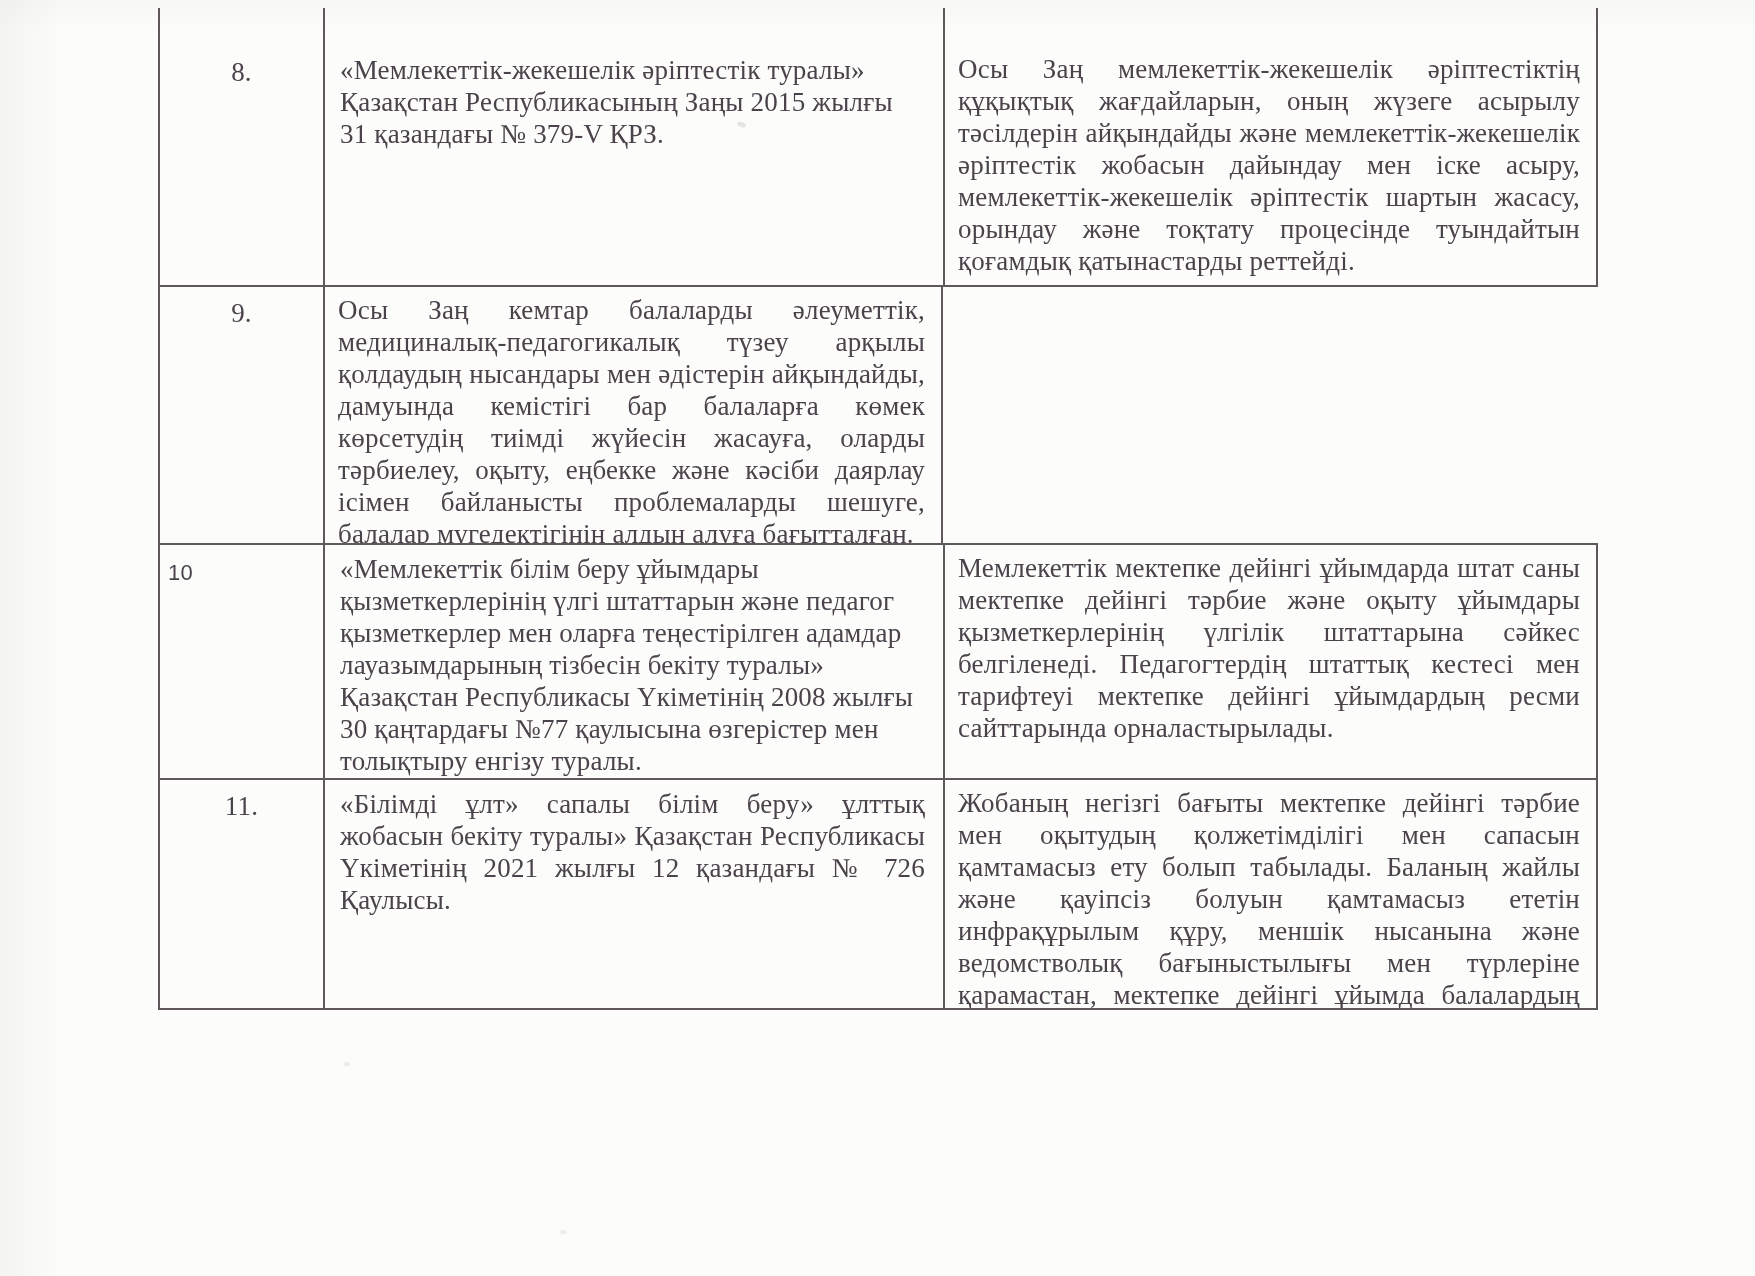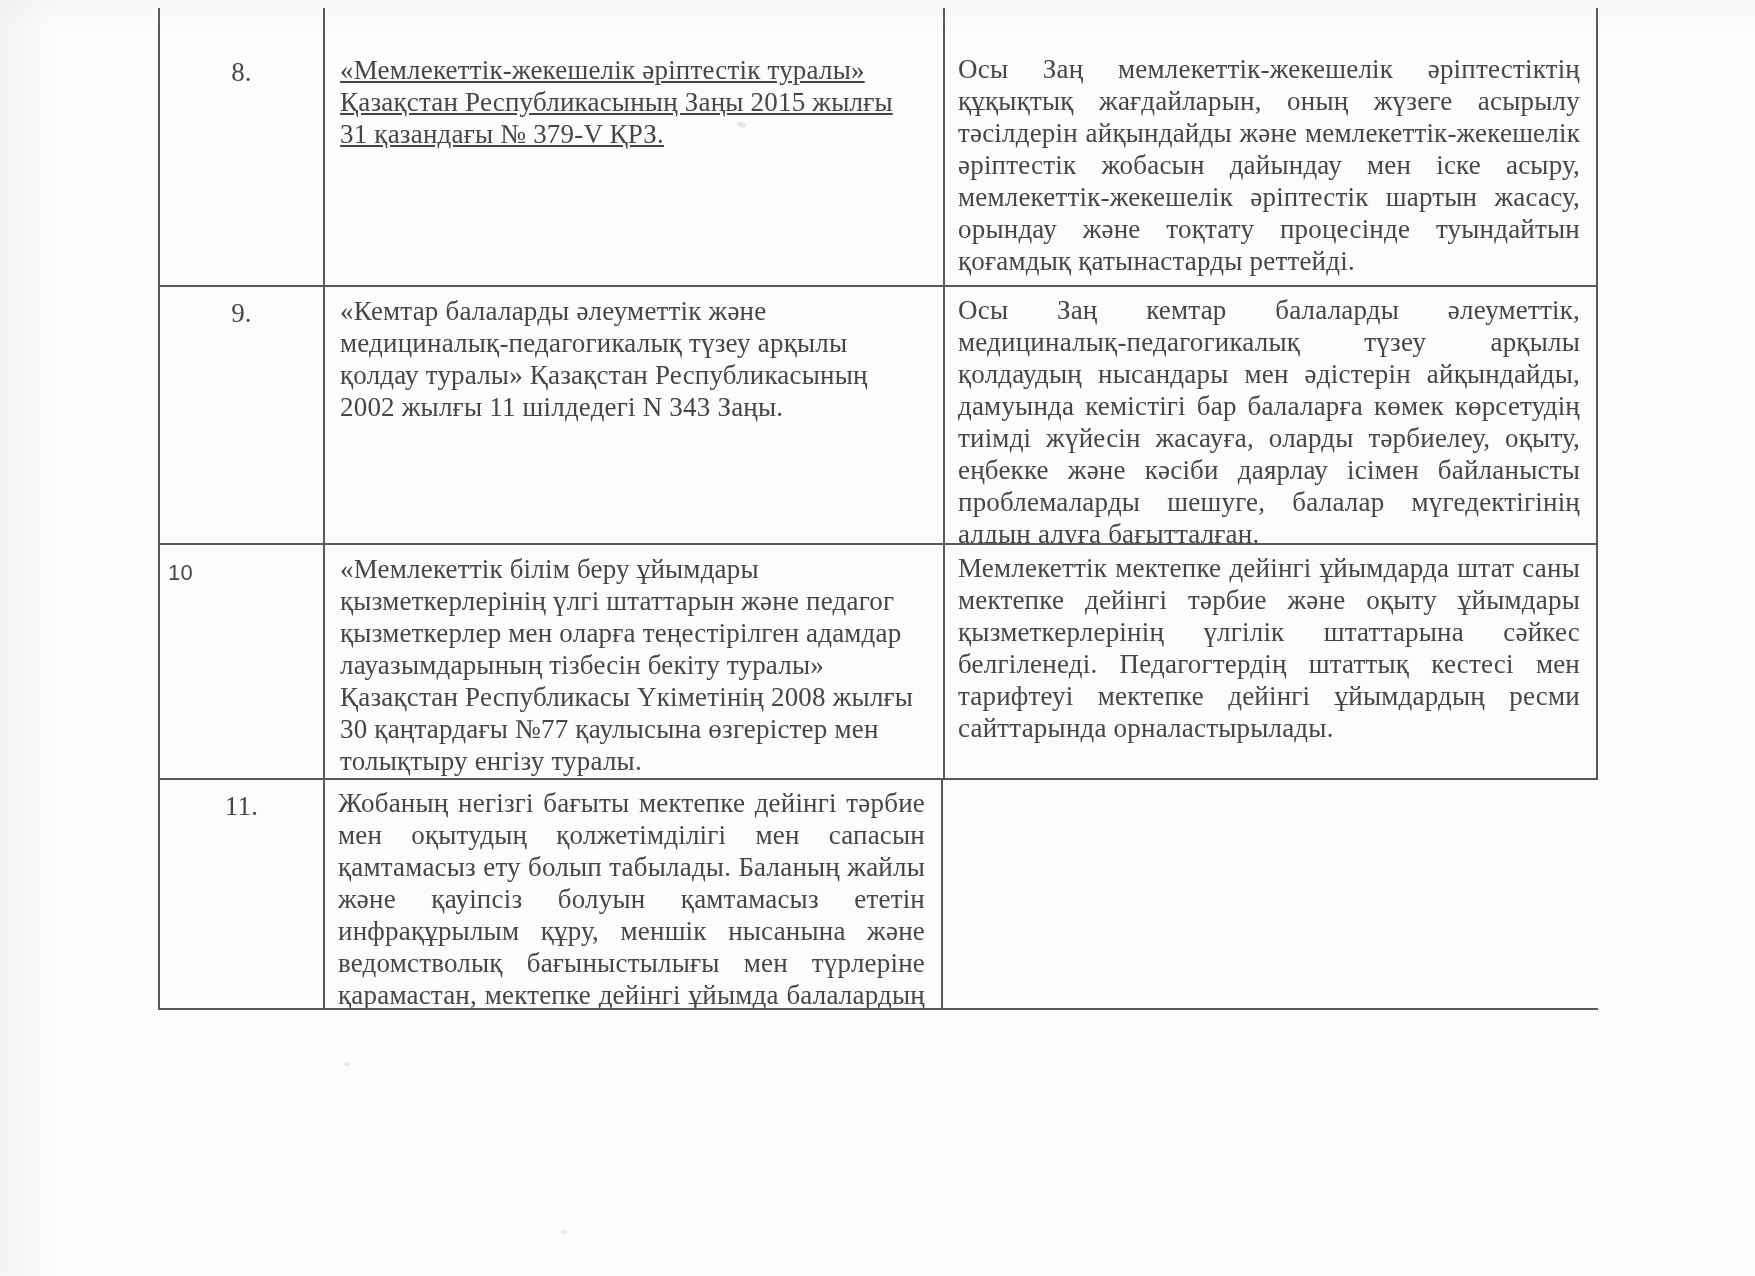--- a/index.html
+++ b/index.html
@@ -66,21 +66,21 @@
   .row-11 .title-cell {
     text-align: justify;
     text-align-last: justify;
   }
   .desc-cell {
     padding: 7px 16px 1px 13px;
     text-align: justify;
   }
   
   .row-8 .num-cell   { padding-top: 48px; }
-  .row-8 .title-cell { padding-top: 46px; text-decoration: underline; }
+  .row-8 .title-cell { padding-top: 46px; }
   .row-8 .desc-cell  { padding-top: 45px; }
   .speck {
     position: absolute;
     border-radius: 50%;
     background: rgba(120,110,115,0.35);
   }
   .speck.s1 { left: 737px; top: 122px; width: 9px; height: 5px; transform: rotate(18deg); opacity: .45; }
   .speck.s2 { left: 344px; top: 1062px; width: 6px; height: 4px; opacity: .35; }
   .speck.s3 { left: 560px; top: 1230px; width: 7px; height: 4px; opacity: .3; }
 </style>
@@ -92,32 +92,32 @@
   <div class="doc-table">
 
     <div class="t-row row-8">
       <div class="cell num-cell">8.</div>
       <div class="cell title-cell">«Мемлекеттік-жекешелік әріптестік туралы» Қазақстан Республикасының Заңы 2015 жылғы 31 қазандағы № 379-V ҚРЗ.</div>
       <div class="cell desc-cell last">Осы Заң мемлекеттік-жекешелік әріптестіктің құқықтық жағдайларын, оның жүзеге асырылу тәсілдерін айқындайды және мемлекеттік-жекешелік әріптестік жобасын дайындау мен іске асыру, мемлекеттік-жекешелік әріптестік шартын жасасу, орындау және тоқтату процесінде туындайтын қоғамдық қатынастарды реттейді.</div>
     </div>
 
     <div class="t-row row-9">
       <div class="cell num-cell">9.</div>
-      <div class="cell title-cell">«Кемтар балаларды әлеуметтік және медициналық-педагогикалық түзеу арқылы қолдау туралы» Қазақстан Республикасының 2002 жылғы 11 шілдедегі N 343 Заңы.</div>
       <div class="cell desc-cell last">Осы Заң кемтар балаларды әлеуметтік, медициналық-педагогикалық түзеу арқылы қолдаудың нысандары мен әдістерін айқындайды, дамуында кемістігі бар балаларға көмек көрсетудің тиімді жүйесін жасауға, оларды тәрбиелеу, оқыту, еңбекке және кәсіби даярлау ісімен байланысты проблемаларды шешуге, балалар мүгедектігінің алдын алуға бағытталған.</div>
     </div>
 
     <div class="t-row row-10">
       <div class="cell num-cell">10</div>
       <div class="cell title-cell">«Мемлекеттік білім беру ұйымдары қызметкерлерінің үлгі штаттарын және педагог қызметкерлер мен оларға теңестірілген адамдар лауазымдарының тізбесін бекіту туралы» Қазақстан Республикасы Үкіметінің 2008 жылғы 30 қаңтардағы №77 қаулысына өзгерістер мен толықтыру енгізу туралы.</div>
       <div class="cell desc-cell last">Мемлекеттік мектепке дейінгі ұйымдарда штат саны мектепке дейінгі тәрбие және оқыту ұйымдары қызметкерлерінің үлгілік штаттарына сәйкес белгіленеді. Педагогтердің штаттық кестесі мен тарифтеуі мектепке дейінгі ұйымдардың ресми сайттарында орналастырылады.</div>
     </div>
 
     <div class="t-row row-11">
       <div class="cell num-cell">11.</div>
+      <div class="cell title-cell">«Білімді ұлт» сапалы білім беру» ұлттық жобасын бекіту туралы» Қазақстан Республикасы Үкіметінің 2021 жылғы 12 қазандағы № 726 Қаулысы.</div>
       <div class="cell desc-cell last">Жобаның негізгі бағыты мектепке дейінгі тәрбие мен оқытудың қолжетімділігі мен сапасын қамтамасыз ету болып табылады. Баланың жайлы және қауіпсіз болуын қамтамасыз ететін инфрақұрылым құру, меншік нысанына және ведомстволық бағыныстылығы мен түрлеріне қарамастан, мектепке дейінгі ұйымда балалардың инклюзивтілігін, даралығы мен ерекшеліктерін қолдауды қамтамасыз ететін білім беру кеңістігін құру.</div>
     </div>
 
   </div>
 
   <div class="speck s1"></div>
   <div class="speck s2"></div>
   <div class="speck s3"></div>
 
 </div>

